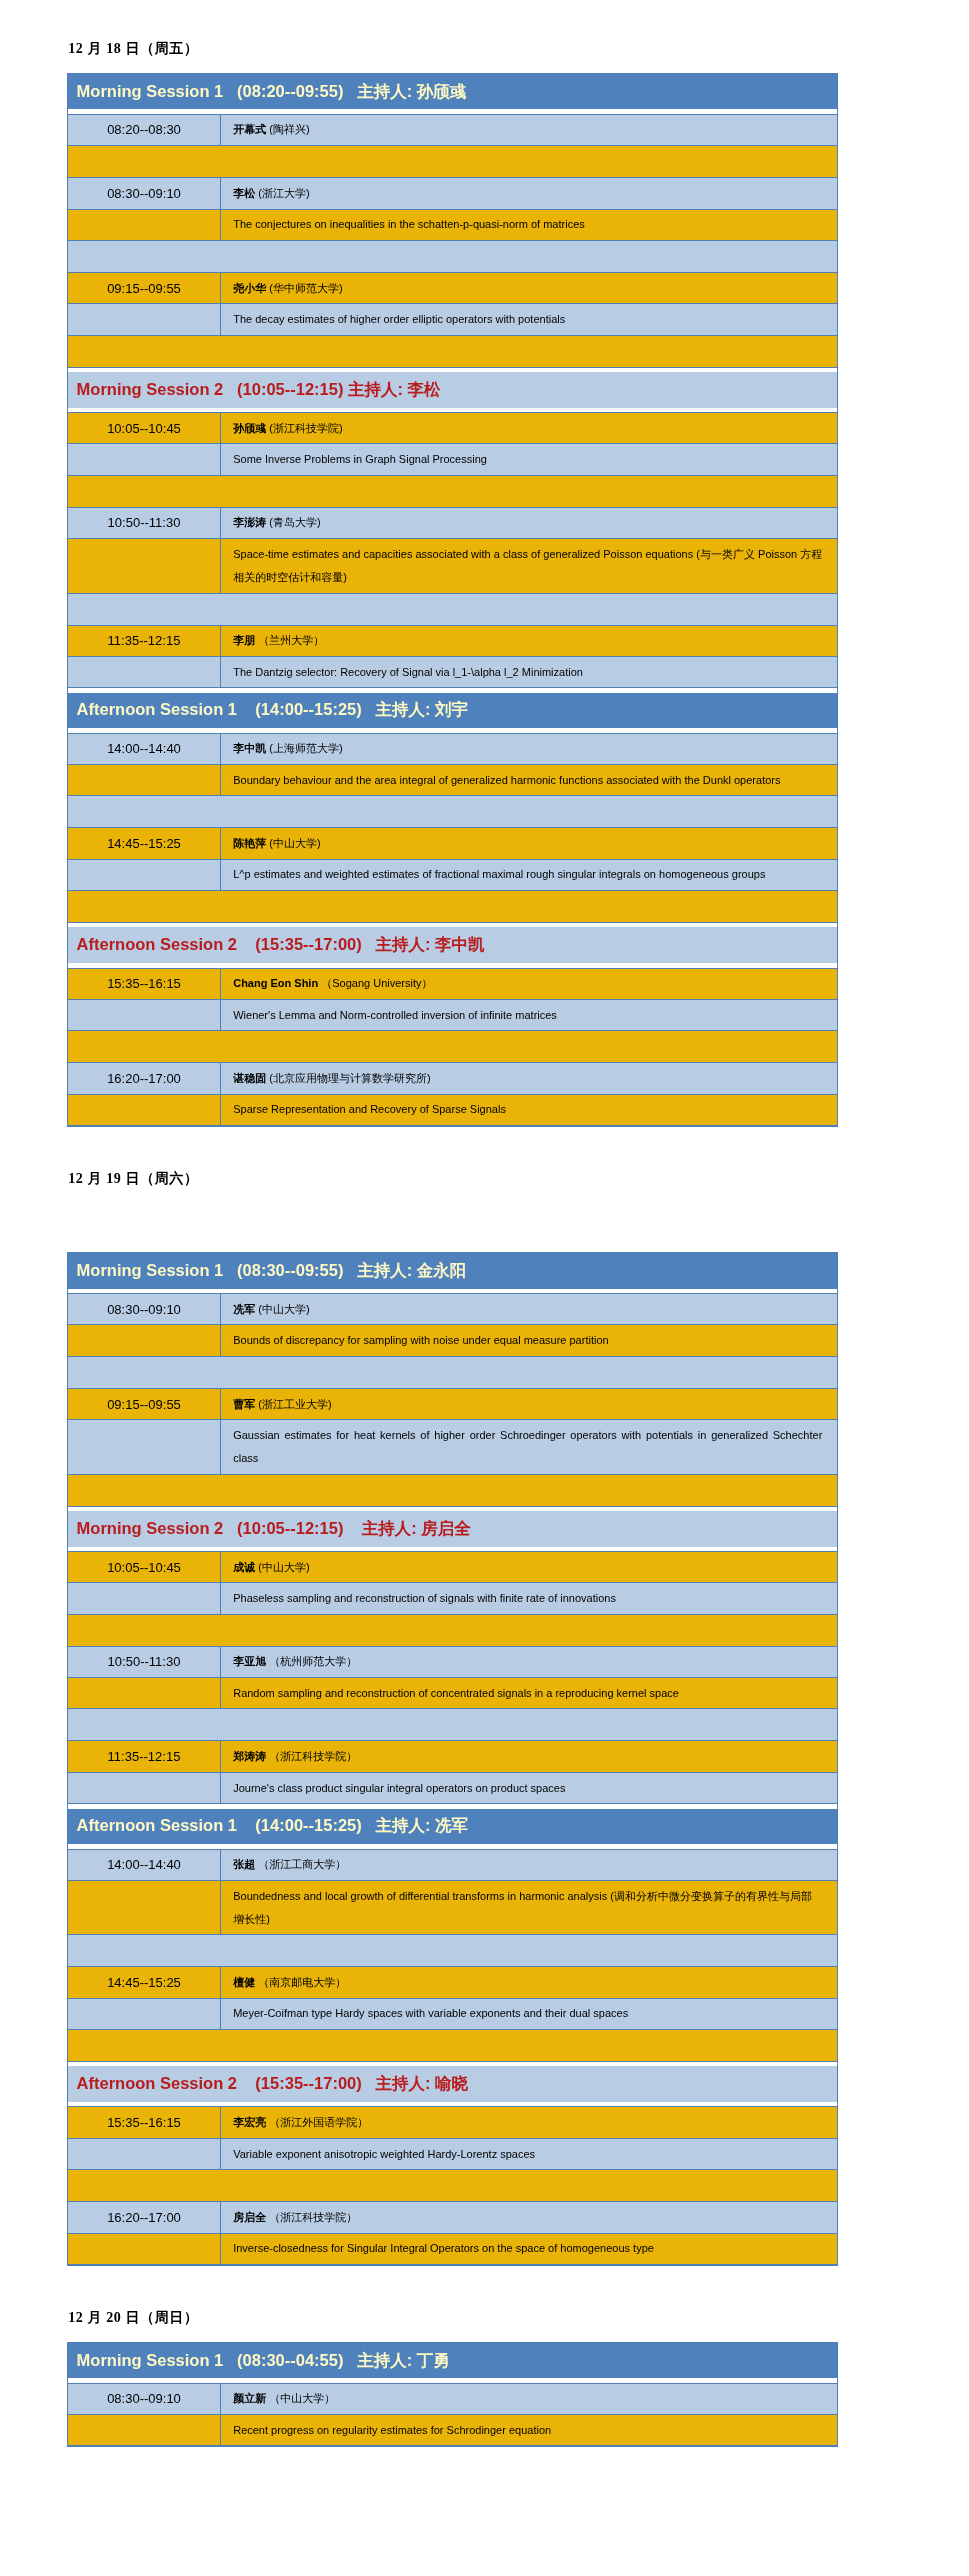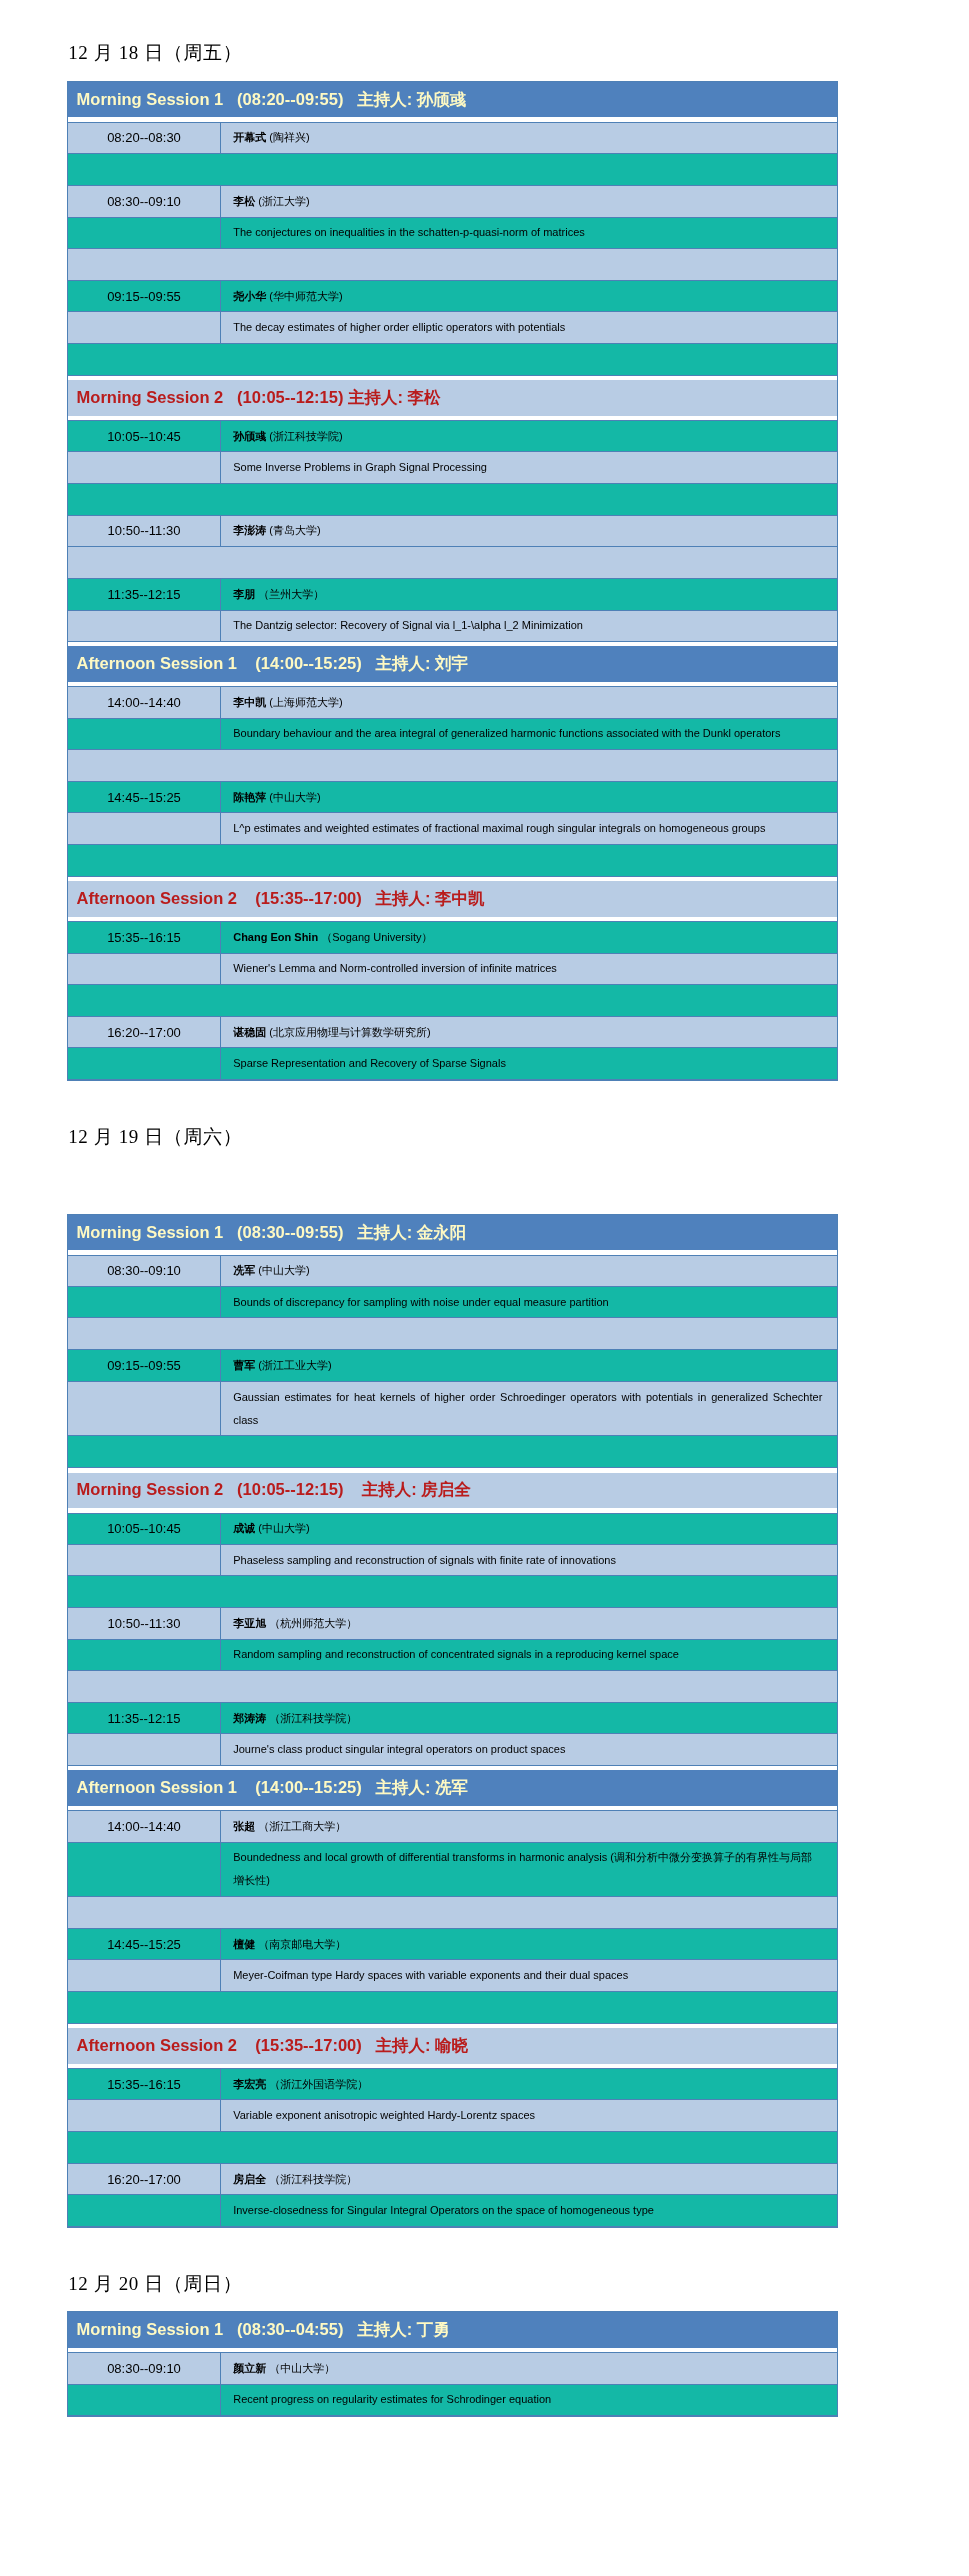--- a/index.html
+++ b/index.html
@@ -7,22 +7,22 @@
     width:970px;
     font-family:"Liberation Sans", sans-serif;
     color:#000;
     -webkit-font-smoothing:antialiased;
   }
   .page{padding:40px 0 37px 67px;}
   .day-section{margin:0;}
   .day-section + .day-section{margin-top:43px;}
   .day-title{
     font-family:"Liberation Serif", serif;
-    font-size:19px;
-    font-weight:normal;
+    font-size:14px;
+    font-weight:bold;
     margin:0 0 14.7px 1.2px;
     letter-spacing:0.6px;
   }
   
   .day-section:nth-child(2) .day-title{margin-bottom:64px;}
   .schedule-table{
     width:769px;
     border:1.2px solid var(--border,#4e80b6);
     background:#fff;
   }
@@ -40,21 +40,21 @@
     margin:4.3px 0;
     padding:2.4px 8.6px;
     font-weight:bold;
     font-size:16.5px;
     white-space:pre-wrap;
   }
   .session:first-child{margin-top:0;}
   .session.dark{background:var(--dark,#4f81bd);color:#fef9c3;}
   .session.light{background:var(--light,#b8cce4);color:#b91c1c;}
   .bg-b{background:var(--light,#b8cce4);}
-  .bg-w{background:#14b8a6;}
+  .bg-w{background:#eab308;}
   .time{
     width:152px;
     flex:0 0 152px;
     border-right:1.2px solid var(--border,#4e80b6);
     display:flex;
     align-items:center;
     justify-content:center;
     font-size:13px;
     padding:2.4px 0;
   }
@@ -125,20 +125,26 @@
             <div>Some Inverse Problems in Graph Signal Processing</div>
           </div>
         </div>
         <div class="row sep bg-w"></div>
         <div class="row bg-b">
           <div class="time">10:50--11:30</div>
           <div class="content">
             <div><span class="speaker-name">李澎涛</span> <span class="speaker-affil">(青岛大学)</span></div>
           </div>
         </div>
+        <div class="row bg-w">
+          <div class="time"></div>
+          <div class="content justify">
+            <div>Space-time estimates and capacities associated with a class of generalized Poisson equations (与一类广义 Poisson 方程相关的时空估计和容量)</div>
+          </div>
+        </div>
         <div class="row sep bg-b"></div>
         <div class="row bg-w">
           <div class="time">11:35--12:15</div>
           <div class="content">
             <div><span class="speaker-name">李朋</span> <span class="speaker-affil">（兰州大学）</span></div>
           </div>
         </div>
         <div class="row bg-b">
           <div class="time"></div>
           <div class="content">

